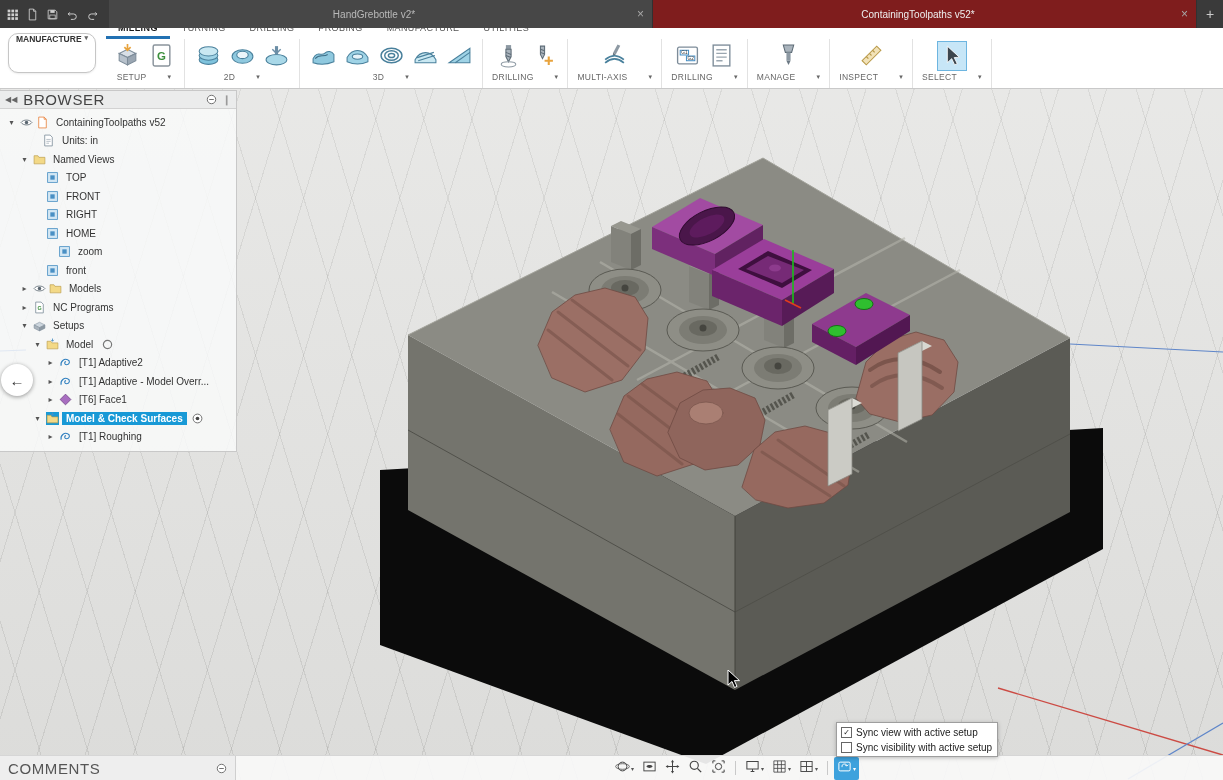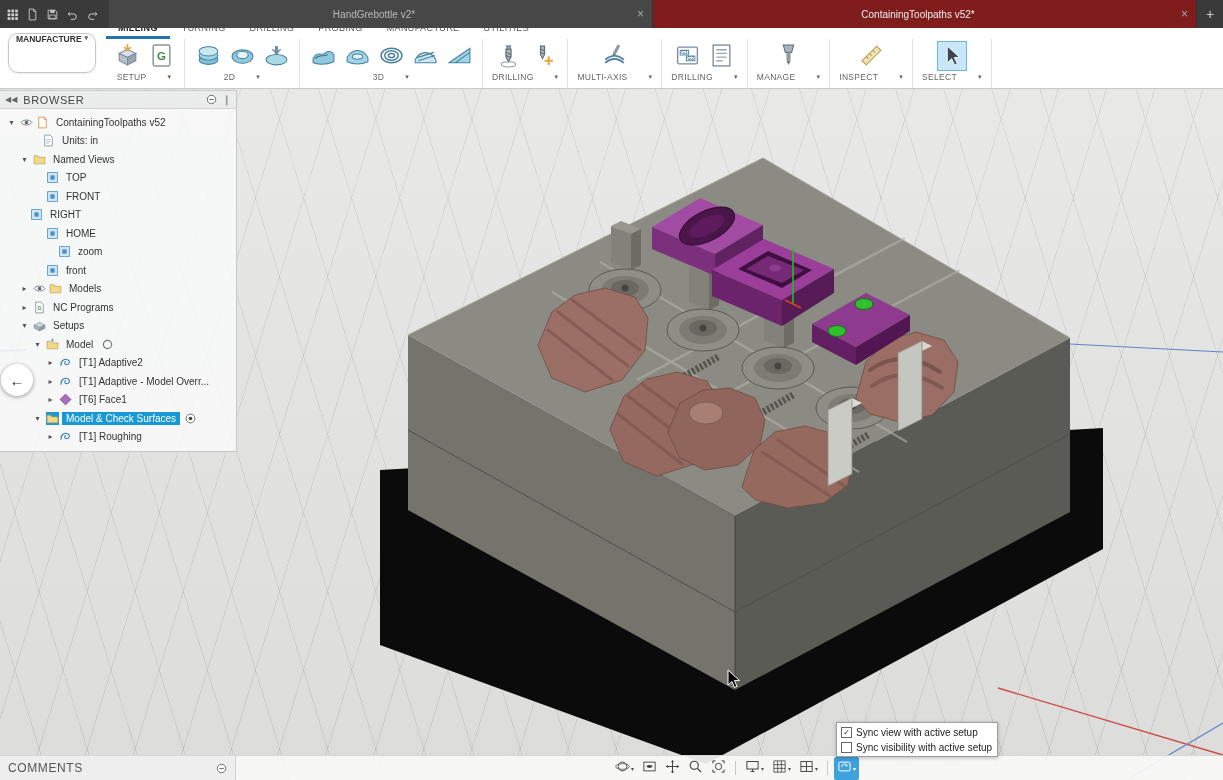--- a/index.html
+++ b/index.html
@@ -46,46 +46,46 @@
        repeating-linear-gradient(107deg, rgba(115,115,112,.16) 0 1px, transparent 1px 46px),
        repeating-linear-gradient(73deg, rgba(115,115,112,.16) 0 1px, transparent 1px 46px);}
   .model-svg{position:absolute;inset:0;width:100%;height:100%;z-index:1}
 
   
   .browser-panel{position:absolute;top:2px;left:0;width:236px;background:rgba(249,250,250,.84);
                  border:1px solid #c8c8c8;border-left:none;z-index:12}
   .browser-header{height:17px;background:#ebecec;border-bottom:1px solid #d2d2d2;display:flex;
                   align-items:center;padding:0 5px;gap:6px}
   .collapse-glyph{font-size:8px;color:#666}
-  .browser-title{font-size:11px;color:#444;letter-spacing:.6px;flex:1}
+  .browser-title{font-size:15px;color:#444;letter-spacing:.6px;flex:1}
   .header-btn{display:inline-flex;width:11px;height:11px}
   .header-btn svg{width:100%;height:100%}
   .grip{color:#9a9a9a;font-size:10px;line-height:10px}
   .tree{padding:4px 0 5px}
   .tree-row{display:flex;align-items:center;height:18.5px;font-size:10px;color:#333;gap:3px;white-space:nowrap}
   .expander{width:11px;font-size:8px;color:#555;text-align:center;flex:none}
   .t-icon{width:13px;height:13px;display:inline-flex;flex:none}
   .t-icon svg{width:100%;height:100%}
   .tree-label{padding:1px 4px;overflow:hidden;text-overflow:ellipsis}
-  .tree-row.selected .tree-label{background:#1899d6;color:#fff;font-weight:normal}
+  .tree-row.selected .tree-label{background:#1899d6;color:#fff;font-weight:bold}
   .tree-row.selected .t-icon{background:#1899d6}
   .marker{width:11px;height:11px;display:inline-flex;margin-left:2px;flex:none}
   .marker svg{width:100%;height:100%}
 
   
   .back-btn{position:absolute;left:1px;top:276px;width:32px;height:32px;border-radius:50%;background:#fff;
             box-shadow:0 1px 4px rgba(0,0,0,.4);display:flex;align-items:center;justify-content:center;
             font-size:15px;color:#333;z-index:13}
 
   
   .bottom-bar{position:absolute;left:0;right:0;bottom:0;height:24px;background:rgba(248,248,248,.92);
               border-top:1px solid #d6d6d6;display:flex;align-items:center;z-index:15}
   .comments-bar{width:236px;height:100%;background:#eeeeee;border-right:1px solid #cfcfcf;display:flex;
                 align-items:center;padding:0 8px;gap:6px;box-sizing:border-box}
-  .comments-title{flex:1;font-size:12px;color:#555;letter-spacing:.6px}
+  .comments-title{flex:1;font-size:15px;color:#555;letter-spacing:.6px}
   .nav-toolbar{position:absolute;left:612px;top:0;height:100%;display:flex;align-items:center;gap:2px}
   .nav-btn{display:flex;align-items:center;padding:2px 3px;gap:1px;border-radius:2px}
   .nav-btn svg{width:15px;height:15px}
   .nav-btn.active{background:#3ea2dd}
   .nav-caret{font-size:6px;color:#555}
   .nav-btn.active .nav-caret{color:#fff}
   .nav-sep{width:1px;height:14px;background:#c9c9c9;margin:0 4px}
 
   
   .sync-popup{position:absolute;left:836px;top:634px;width:152px;background:#fff;border:1px solid #9e9e9e;
@@ -571,21 +571,21 @@
         <div class="tree-row" style="padding-left: 32px;">
           <span class="expander"></span>
           <span class="t-icon">
             <svg viewBox="0 0 24 24">
               <rect x="3" y="3" width="18" height="18" fill="#d3e7f4" stroke="#4a90c4" stroke-width="1.5"></rect>
               <rect x="8" y="8" width="8" height="8" fill="#4a90c4"></rect>
             </svg>
           </span>
           <span class="tree-label">FRONT</span>
         </div>
-        <div class="tree-row" style="padding-left: 16px;">
+        <div class="tree-row" style="padding-left: 32px;">
           <span class="expander"></span>
           <span class="t-icon">
             <svg viewBox="0 0 24 24">
               <rect x="3" y="3" width="18" height="18" fill="#d3e7f4" stroke="#4a90c4" stroke-width="1.5"></rect>
               <rect x="8" y="8" width="8" height="8" fill="#4a90c4"></rect>
             </svg>
           </span>
           <span class="tree-label">RIGHT</span>
         </div>
         <div class="tree-row" style="padding-left: 32px;">

